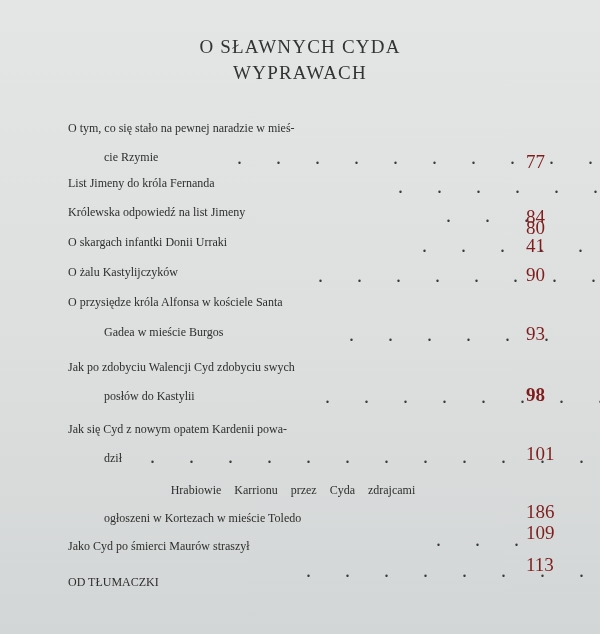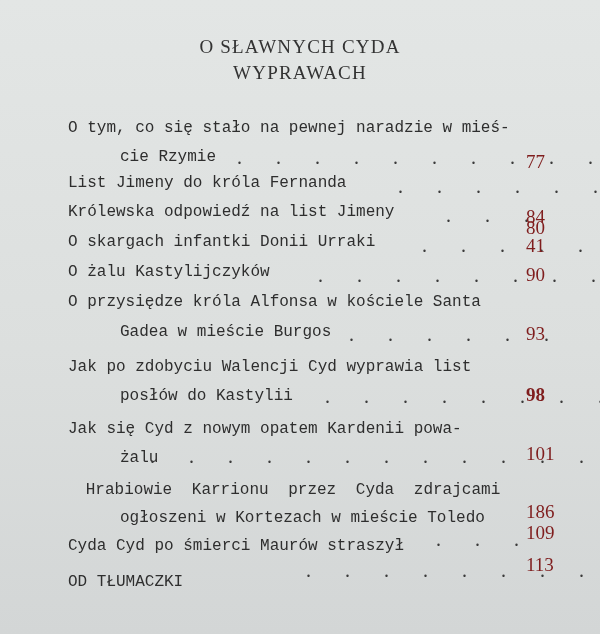--- a/index.html
+++ b/index.html
@@ -11,23 +11,23 @@
       position: relative;
     }
     .page { position: absolute; left: 0; top: 0; width: 600px; height: 634px; }
     .section-title {
       position: absolute; left: 0; width: 100%;
       text-align: center; font-size: 19px; letter-spacing: 1.2px;
       color: #333;
     }
     .line {
       position: absolute; left: 68px; width: 450px;
-      font-size: 16px; line-height: 24px; white-space: nowrap; font-family: Liberation Mono, monospace;
+      font-size: 12px; line-height: 24px; white-space: nowrap;
     }
-    .line.indent { left: 104px; width: 414px; margin-left: 16px; }
+    .line.indent { left: 104px; width: 414px; }
     .dots {
       position: absolute; font-size: 20px; line-height: 24px;
       letter-spacing: 14.5px; color: #3a3a3a; white-space: nowrap;
     }
     .page-num {
       position: absolute; left: 526px; width: 50px;
       font-size: 19px; line-height: 24px; color: #7f1d1d;
     }
   </style>
 </head>
@@ -72,41 +72,41 @@
     </div>
 
     <div>
       <div class="line" style="top:290px;">O przysiędze króla Alfonsa w kościele Santa</div>
       <div class="line indent" style="top:320px;">Gadea w mieście Burgos</div>
       <div class="dots" style="left:349px; top:322px;">. . . . . .</div>
       <div class="page-num" style="top:322px;">93</div>
     </div>
 
     <div>
-      <div class="line" style="top:355px;">Jak po zdobyciu Walencji Cyd wyprawia list</div>
+      <div class="line" style="top:355px;">Jak po zdobyciu Walencji Cyd zdobyciu swych</div>
       <div class="line indent" style="top:384px;">posłów do Kastylii</div>
       <div class="dots" style="left:325px; top:384px;">. . . . . . . . .</div>
       <div class="page-num" style="top:383px;font-weight:bold;">98</div>
     </div>
 
     <div>
       <div class="line" style="top:417px;">Jak się Cyd z nowym opatem Kardenii powa-</div>
-      <div class="line indent" style="top:446px;">żalu</div>
+      <div class="line indent" style="top:446px;">dził</div>
       <div class="dots" style="left:150px; top:444px;">. . . . . . . . . . . . . . . .</div>
       <div class="page-num" style="top:442px;">101</div>
     </div>
 
     <div>
       <div class="line" style="top:478px; word-spacing:10px;text-align:center;">Hrabiowie Karrionu przez Cyda zdrajcami</div>
       <div class="line indent" style="top:506px;">ogłoszeni w Kortezach w mieście Toledo</div>
       <div class="page-num" style="top:500px;">186</div>
     </div>
 
     <div>
-      <div class="line" style="top:534px;">Cyda Cyd po śmierci Maurów straszył</div>
+      <div class="line" style="top:534px;">Jako Cyd po śmierci Maurów straszył</div>
       <div class="dots" style="left:436px; top:527px;">. . .</div>
       <div class="page-num" style="top:521px;">109</div>
     </div>
 
     <div>
       <div class="line" style="top:570px;">OD TŁUMACZKI</div>
       <div class="dots" style="left:306px; top:558px;">. . . . . . . . .</div>
       <div class="page-num" style="top:553px;">113</div>
     </div>
 

